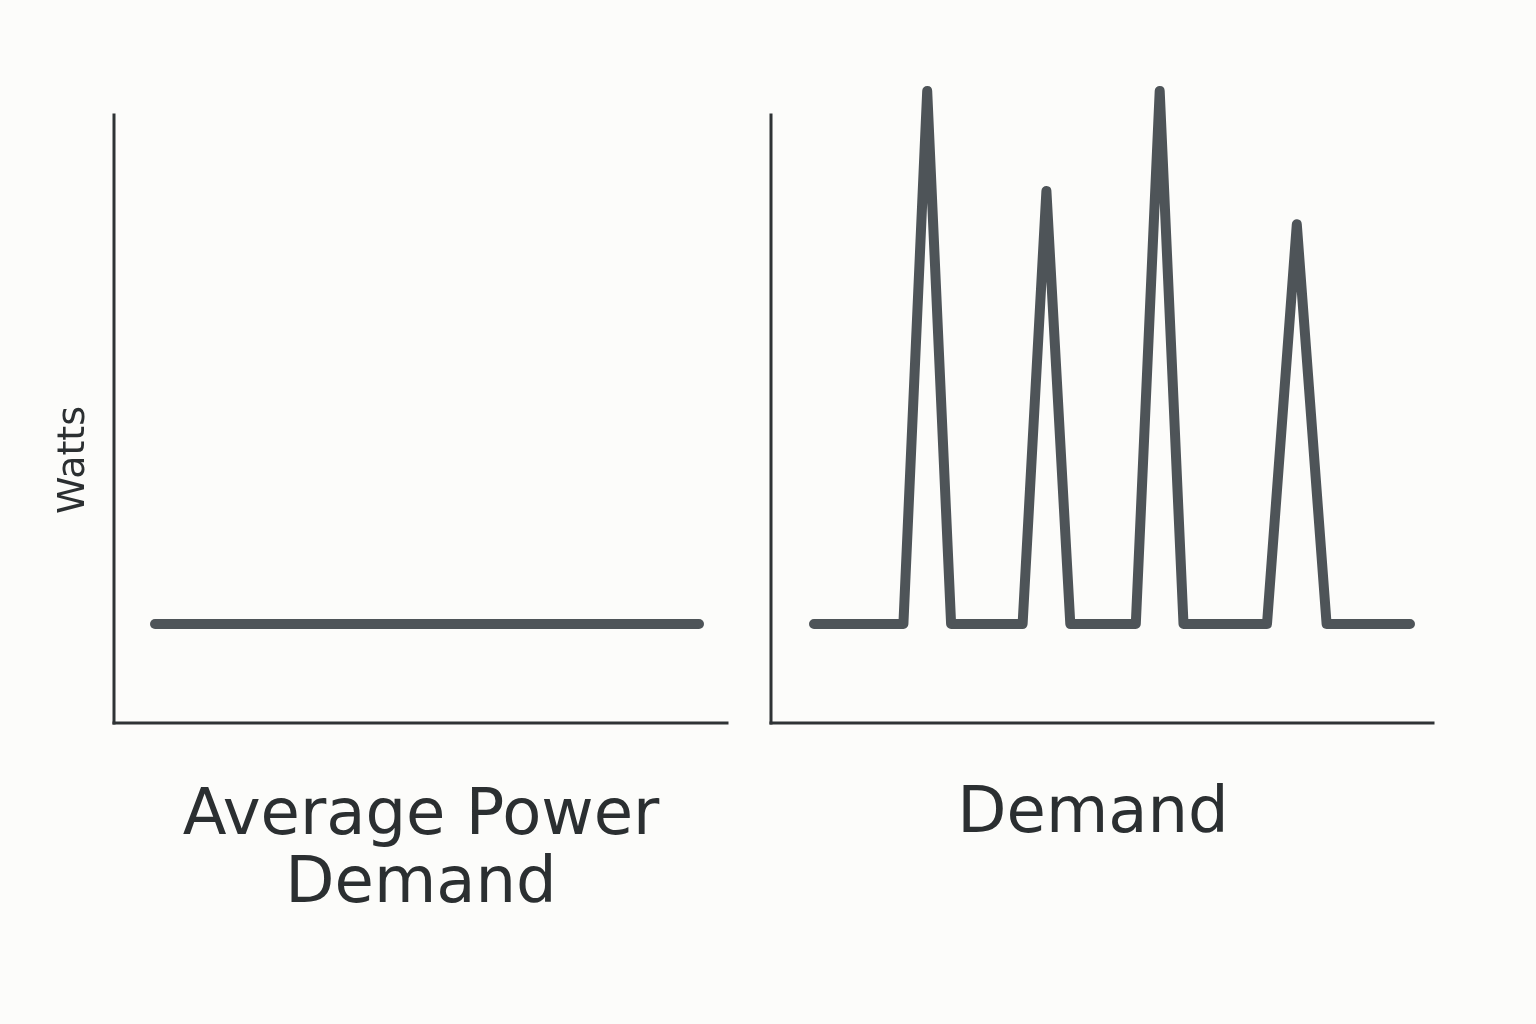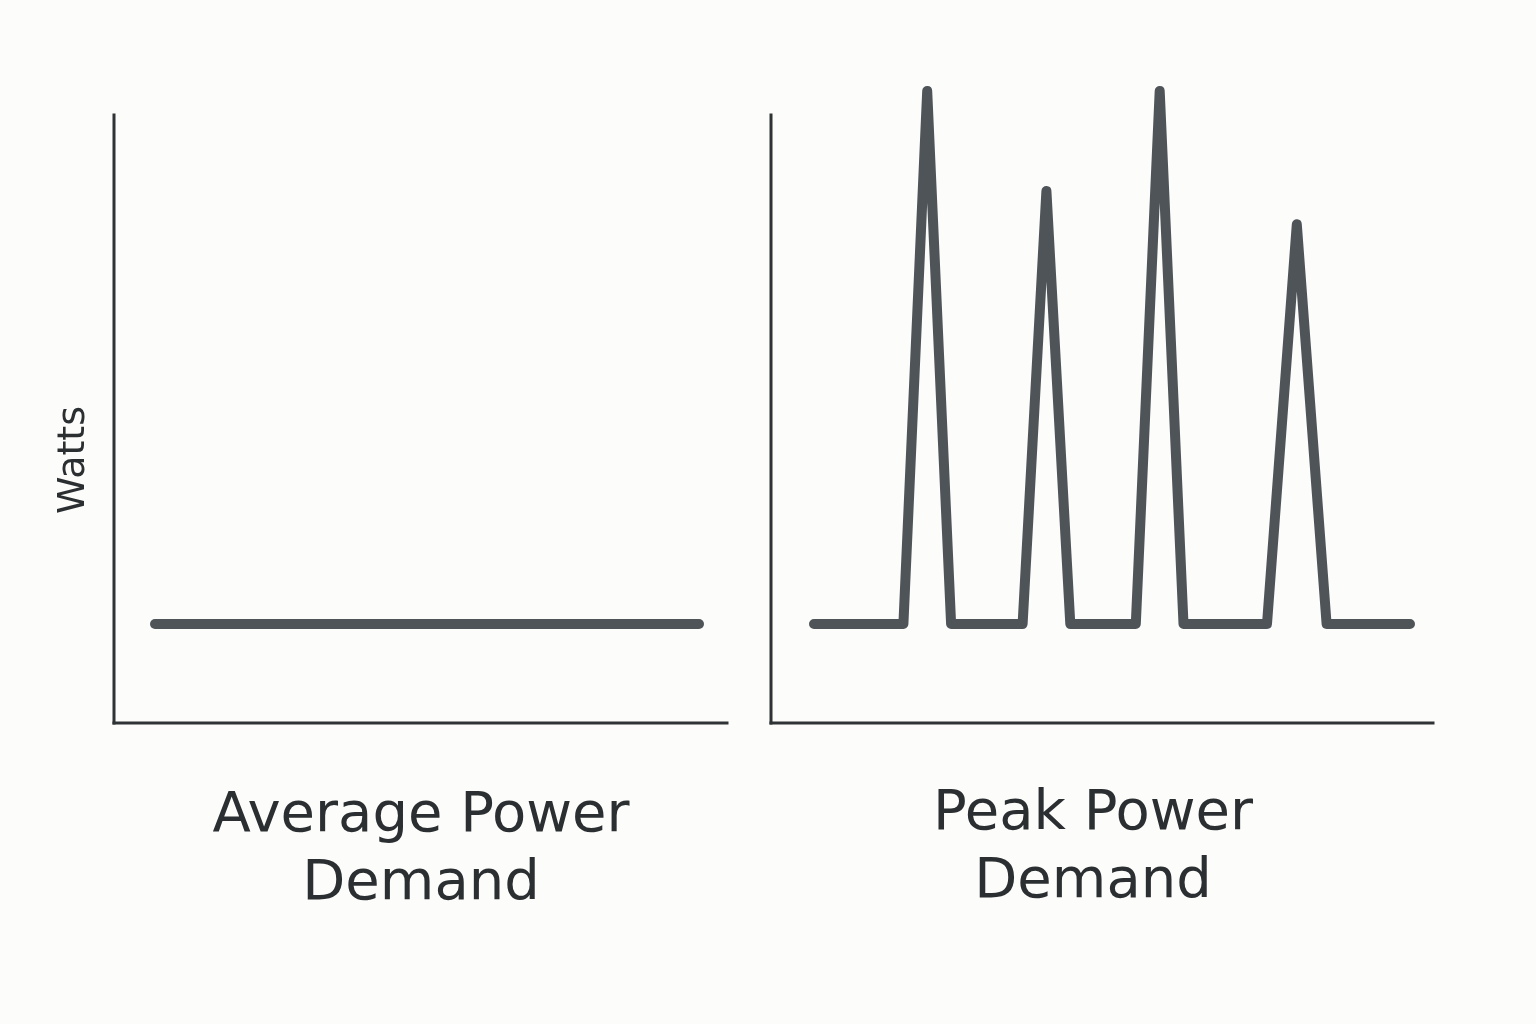--- a/index.html
+++ b/index.html
@@ -19,21 +19,21 @@
       left: 71px; top: 460px;
       transform: translate(-50%, -50%) rotate(-90deg);
       font-size: 38px;
       white-space: nowrap;
       color: #2b2f31;
     }
     .xlabel {
       position: absolute;
       width: 600px;
       text-align: center;
-      font-size: 56px;
+      font-size: 64px;
       line-height: 68px;
       color: #2b2f31;
     }
     .xlabel span { display: block; }
     #xlabel-left { left: 121px; top: 778px; }
     #xlabel-right { left: 793px; top: 776px; }
   </style>
 </head>
 <body>
 
@@ -53,15 +53,14 @@
 </svg>
 
 <div class="ylabel">Watts</div>
 
 <div class="xlabel" id="xlabel-left">
   <span>Average Power</span>
   <span>Demand</span>
 </div>
 
 <div class="xlabel" id="xlabel-right">
-  <span>Peak Power</span>
   <span>Demand</span>
 </div>
 
 </body></html>

